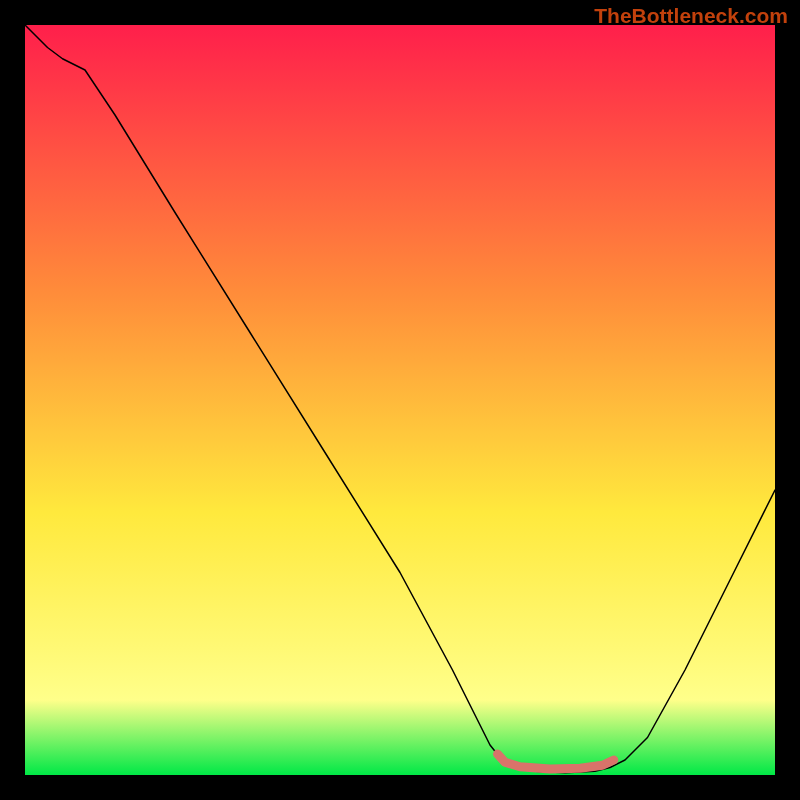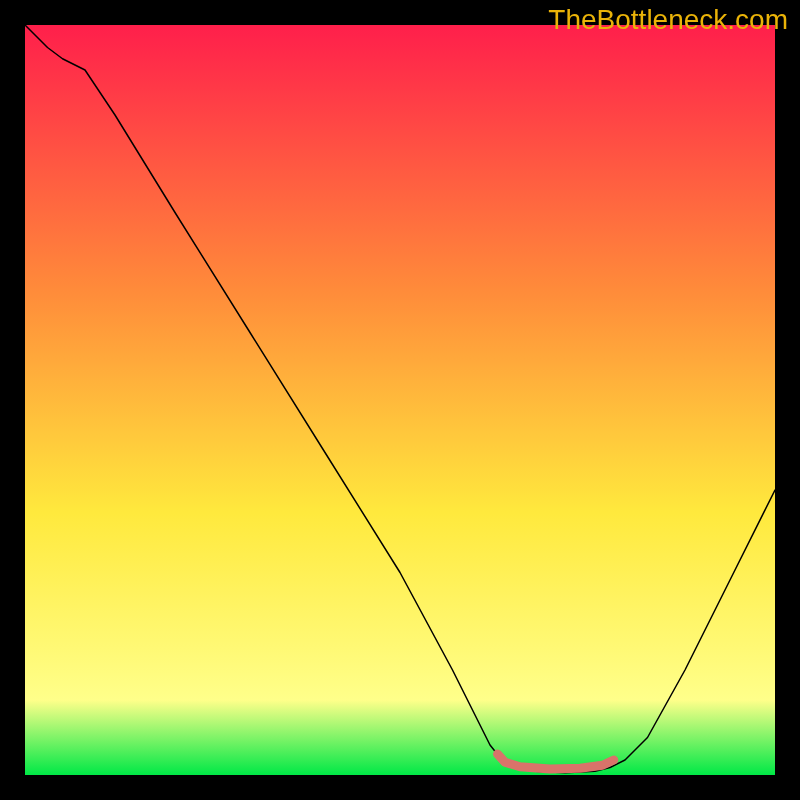--- a/index.html
+++ b/index.html
@@ -9,23 +9,23 @@
     width: 800px;
     height: 800px;
     overflow: hidden;
     position: relative;
     font-family: Arial, sans-serif;
   }
   .watermark {
     position: absolute;
     top: 4px;
     right: 12px;
-    color: #eab308;
-    font-size: 28px;
-    font-weight: normal;
+    color: #c2410c;
+    font-size: 21px;
+    font-weight: bold;
     z-index: 10;
   }
   .chart-container {
     position: absolute;
     top: 25px;
     left: 25px;
     width: 750px;
     height: 750px;
     background: #000;
   }

